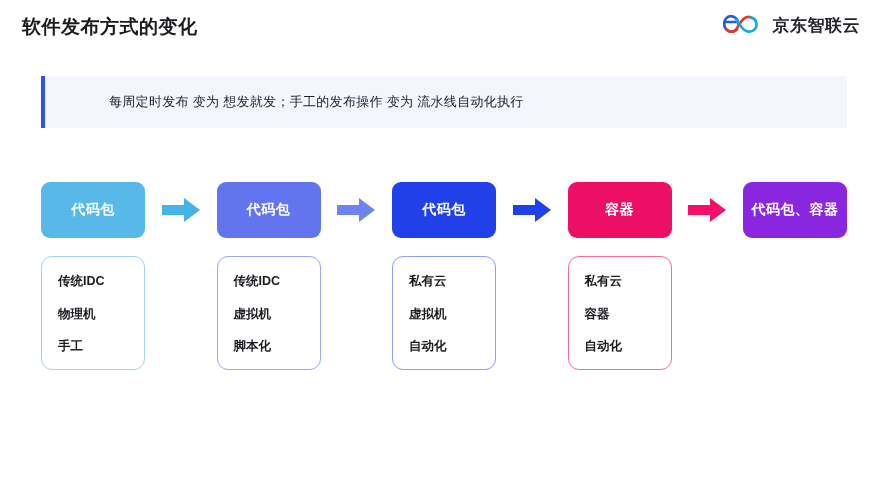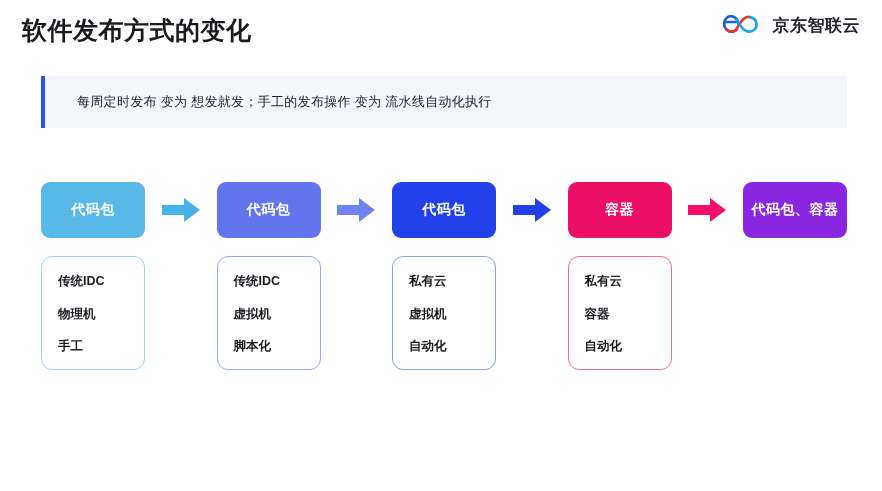--- a/index.html
+++ b/index.html
@@ -23,21 +23,21 @@
     top: 0;
     left: 0;
     width: 882px;
     height: 58px;
   }
 
   .page-title {
     position: absolute;
     left: 22px;
     top: 14px;
-    font-size: 25px;
+    font-size: 19px;
     font-weight: bold;
     letter-spacing: 0.5px;
     color: #1b1b1f;
     white-space: nowrap;
   }
 
   .brand {
     position: absolute;
     right: 22px;
     top: 13px;
@@ -72,20 +72,21 @@
     display: flex;
     align-items: center;
   }
 
   .callout-text {
     padding-left: 32px;
     font-size: 13px;
     color: #20232b;
     letter-spacing: 0.3px;
     white-space: nowrap;
+    margin-left: 32px;
   }
 
   
   .flow {
     position: absolute;
     left: 41px;
     top: 182px;
     width: 806px;
     height: 190px;
     display: flex;

